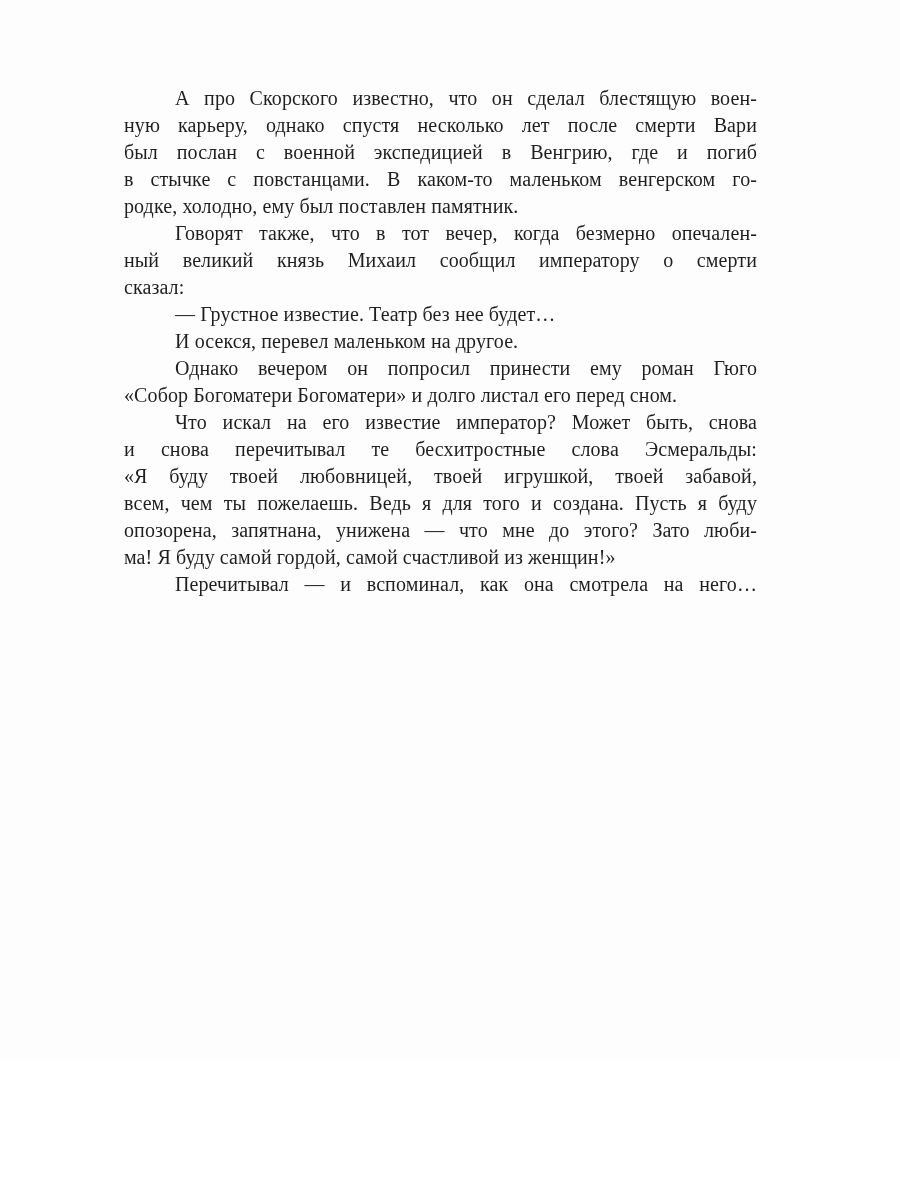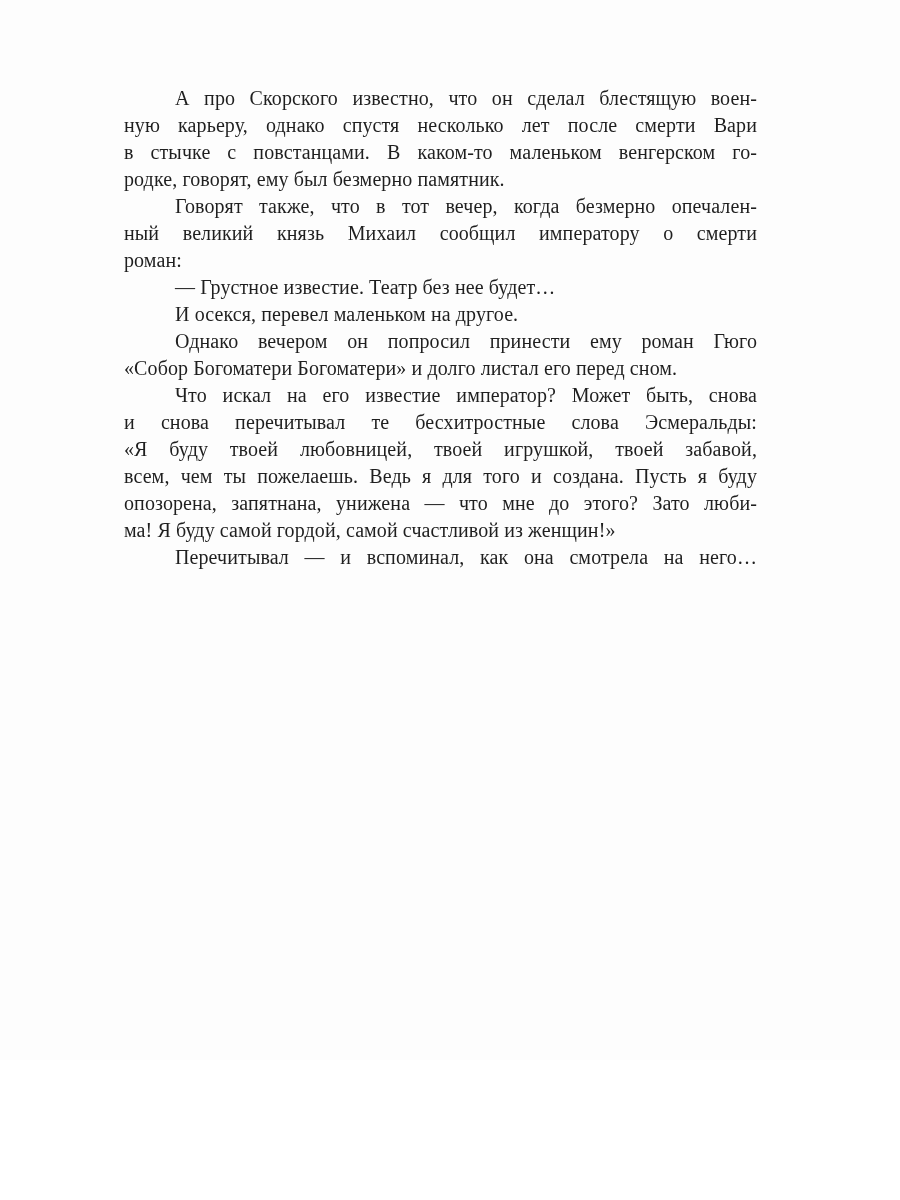--- a/index.html
+++ b/index.html
@@ -44,27 +44,28 @@
   }
 </style>
 </head>
 <body>
 
 <main class="page" style="background: rgb(253, 253, 253);">
   <section class="text-block" style="color: rgb(31, 31, 31);">
       <div class="para">
         <div class="line first">А про Скорского известно, что он сделал блестящую воен-</div>
         <div class="line">ную карьеру, однако спустя несколько лет после смерти Вари</div>
+        <div class="line">был послан с военной экспедицией в Венгрию, где и погиб</div>
         <div class="line">в стычке с повстанцами. В каком-то маленьком венгерском го-</div>
-        <div class="line last">родке, говорят, ему был безмерно памятник.</div>
+        <div class="line last">родке, холодно, ему был поставлен памятник.</div>
       </div>
       <div class="para gap">
         <div class="line first">Говорят также, что в тот вечер, когда безмерно опечален-</div>
         <div class="line">ный великий князь Михаил сообщил императору о смерти</div>
-        <div class="line last">роман:</div>
+        <div class="line last">сказал:</div>
       </div>
       <div class="para">
         <div class="line first last">— Грустное известие. Театр без нее будет…</div>
       </div>
       <div class="para">
         <div class="line first last">И осекся, перевел маленьком на другое.</div>
       </div>
       <div class="para">
         <div class="line first">Однако вечером он попросил принести ему роман Гюго</div>
         <div class="line last">«Собор Богоматери Богоматери» и долго листал его перед сном.</div>

